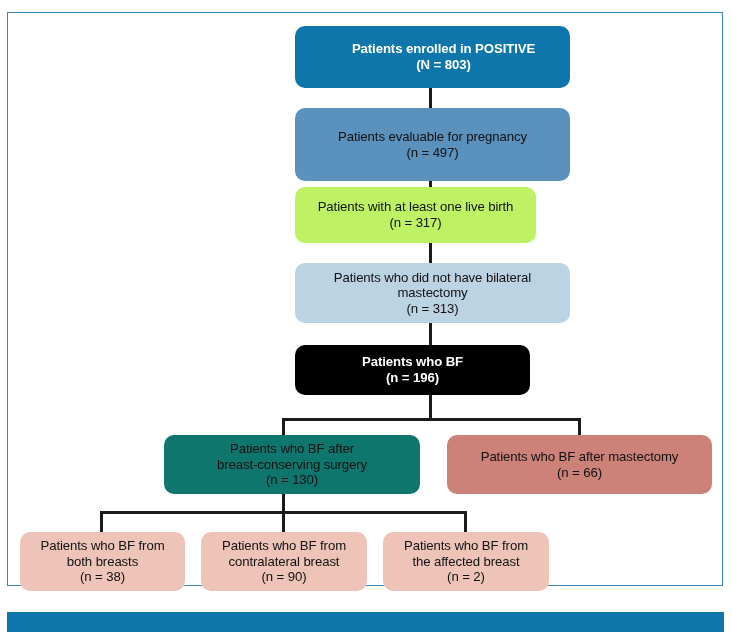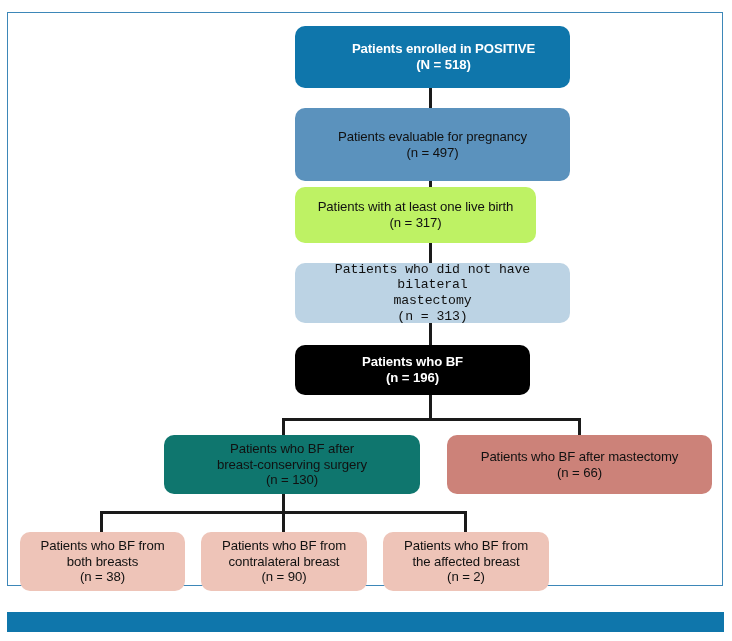--- a/index.html
+++ b/index.html
@@ -83,39 +83,39 @@
 
   <div class="connector v" style="left:282px; top:494px; height:19px;"></div>
   <div class="connector h" style="left:100px; top:511px; width:366px;"></div>
   <div class="connector v" style="left:100px; top:511px; height:21px;"></div>
   <div class="connector v" style="left:282px; top:511px; height:21px;"></div>
   <div class="connector v" style="left:464px; top:511px; height:21px;"></div>
 
   <div class="node" style="left:295px; top:26px; width:275px; height:62px; background:#0f76ab;padding-left:28px;">
     <span class="lines white bold">
       <span class="ln">Patients enrolled in POSITIVE</span>
-      <span class="ln">(N = 518)</span>
+      <span class="ln">(N = 803)</span>
     </span>
   </div>
 
   <div class="node" style="left:295px; top:108px; width:275px; height:73px; background:#5b92bd;">
     <span class="lines black">
       <span class="ln">Patients evaluable for pregnancy</span>
       <span class="ln">(n = 497)</span>
     </span>
   </div>
 
   <div class="node" style="left:295px; top:187px; width:241px; height:56px; background:#bef264;">
     <span class="lines black">
       <span class="ln">Patients with at least one live birth</span>
       <span class="ln">(n = 317)</span>
     </span>
   </div>
 
-  <div class="node" style="left:295px; top:263px; width:275px; height:60px; background:#bcd3e4;font-family:Liberation Mono, monospace;">
+  <div class="node" style="left:295px; top:263px; width:275px; height:60px; background:#bcd3e4;">
     <span class="lines black">
       <span class="ln">Patients who did not have bilateral</span>
       <span class="ln">mastectomy</span>
       <span class="ln">(n = 313)</span>
     </span>
   </div>
 
   <div class="node" style="left:295px; top:345px; width:235px; height:50px; background:#000000;">
     <span class="lines white bold">
       <span class="ln">Patients who BF</span>

